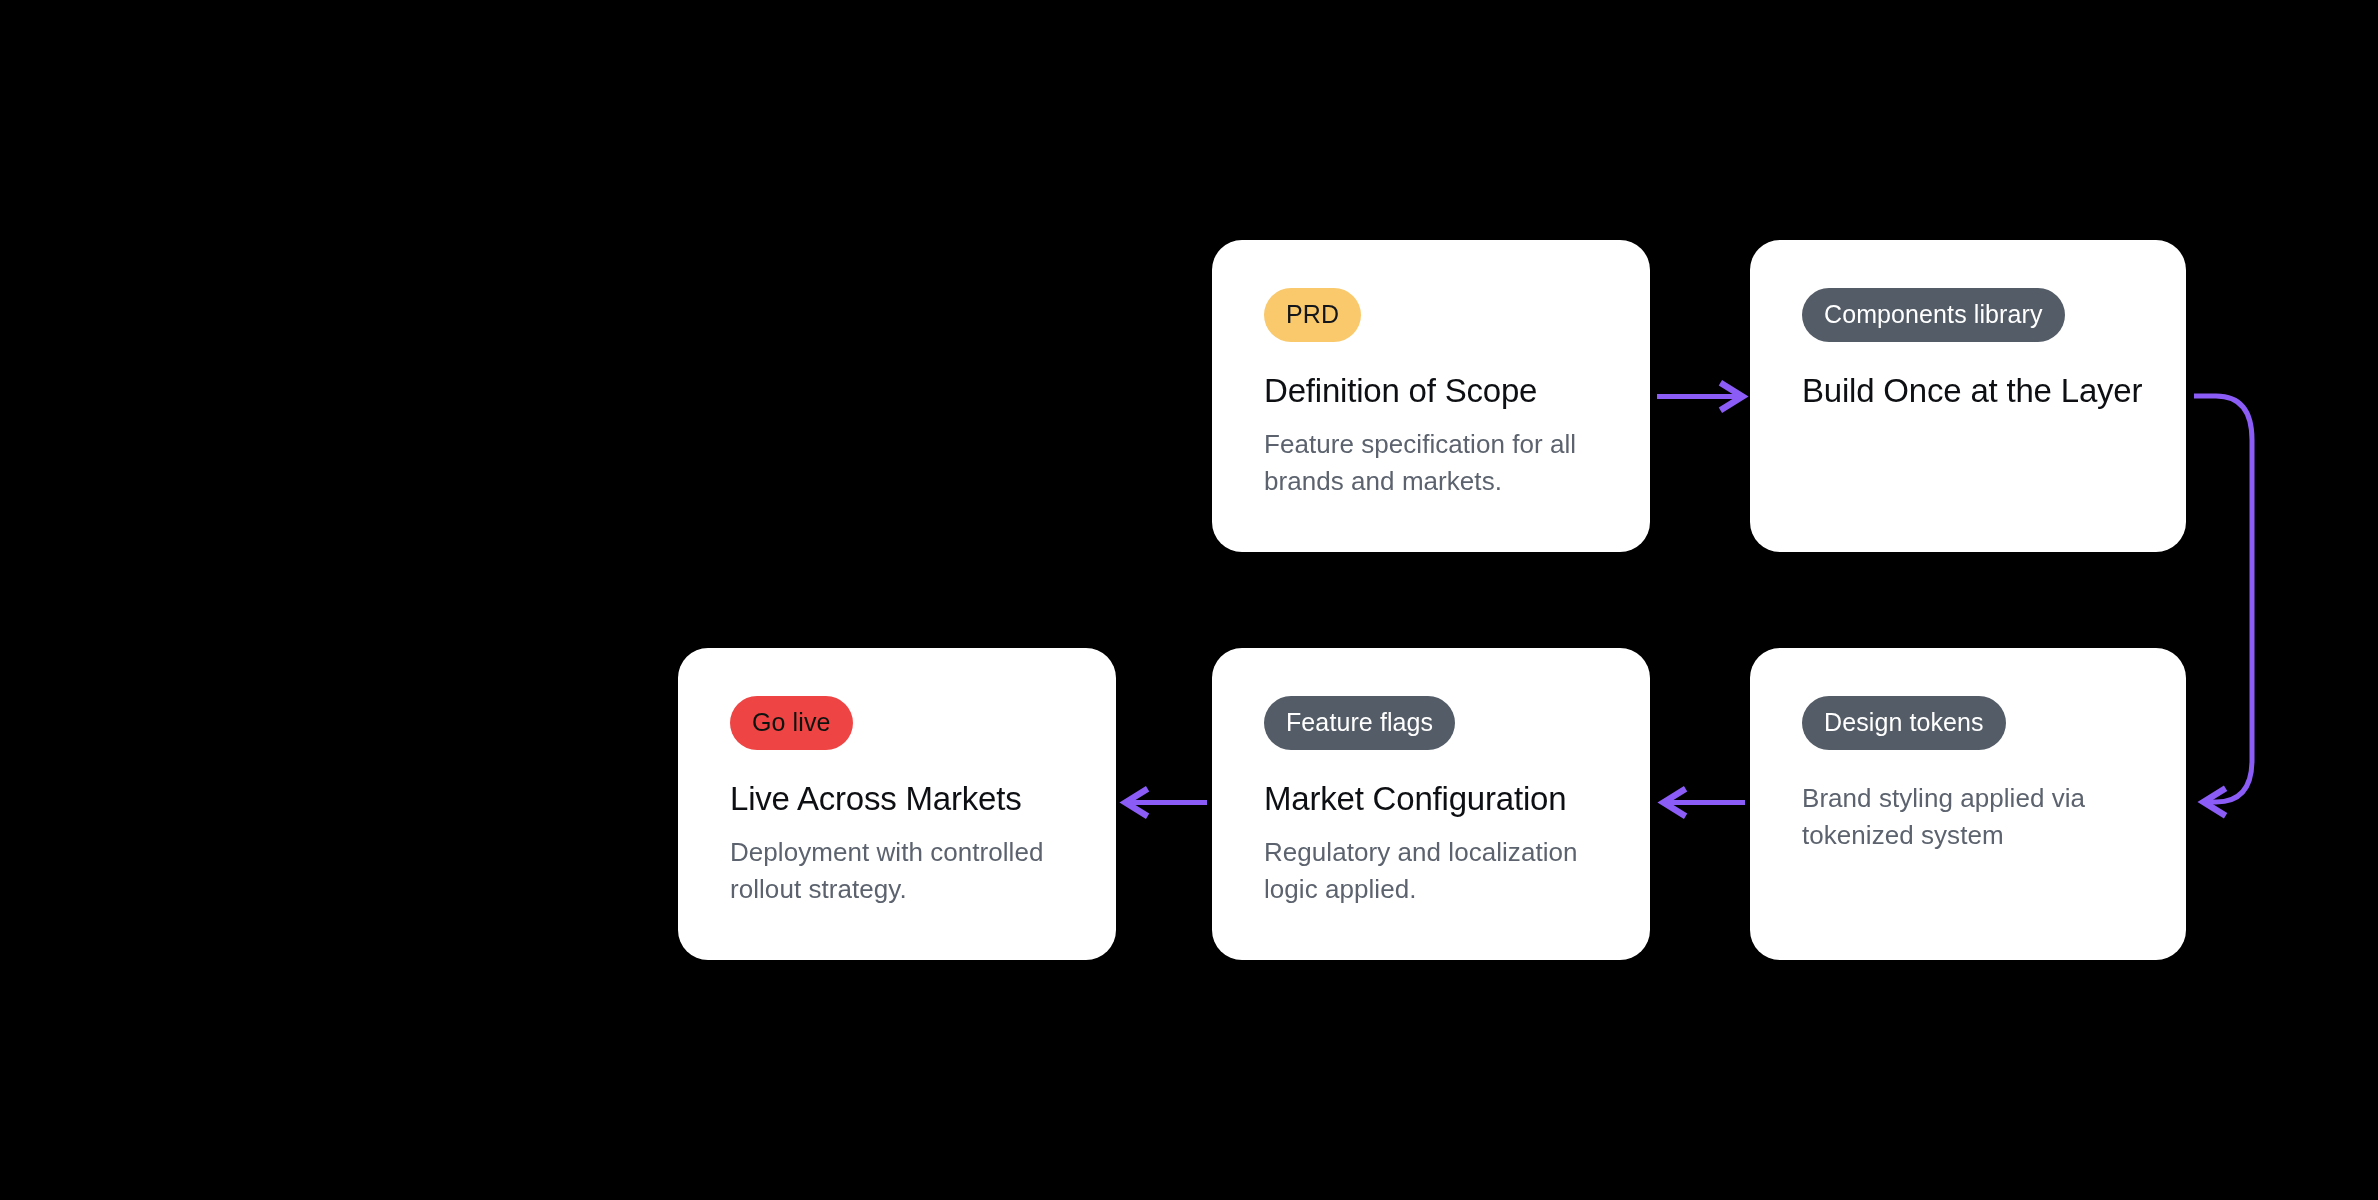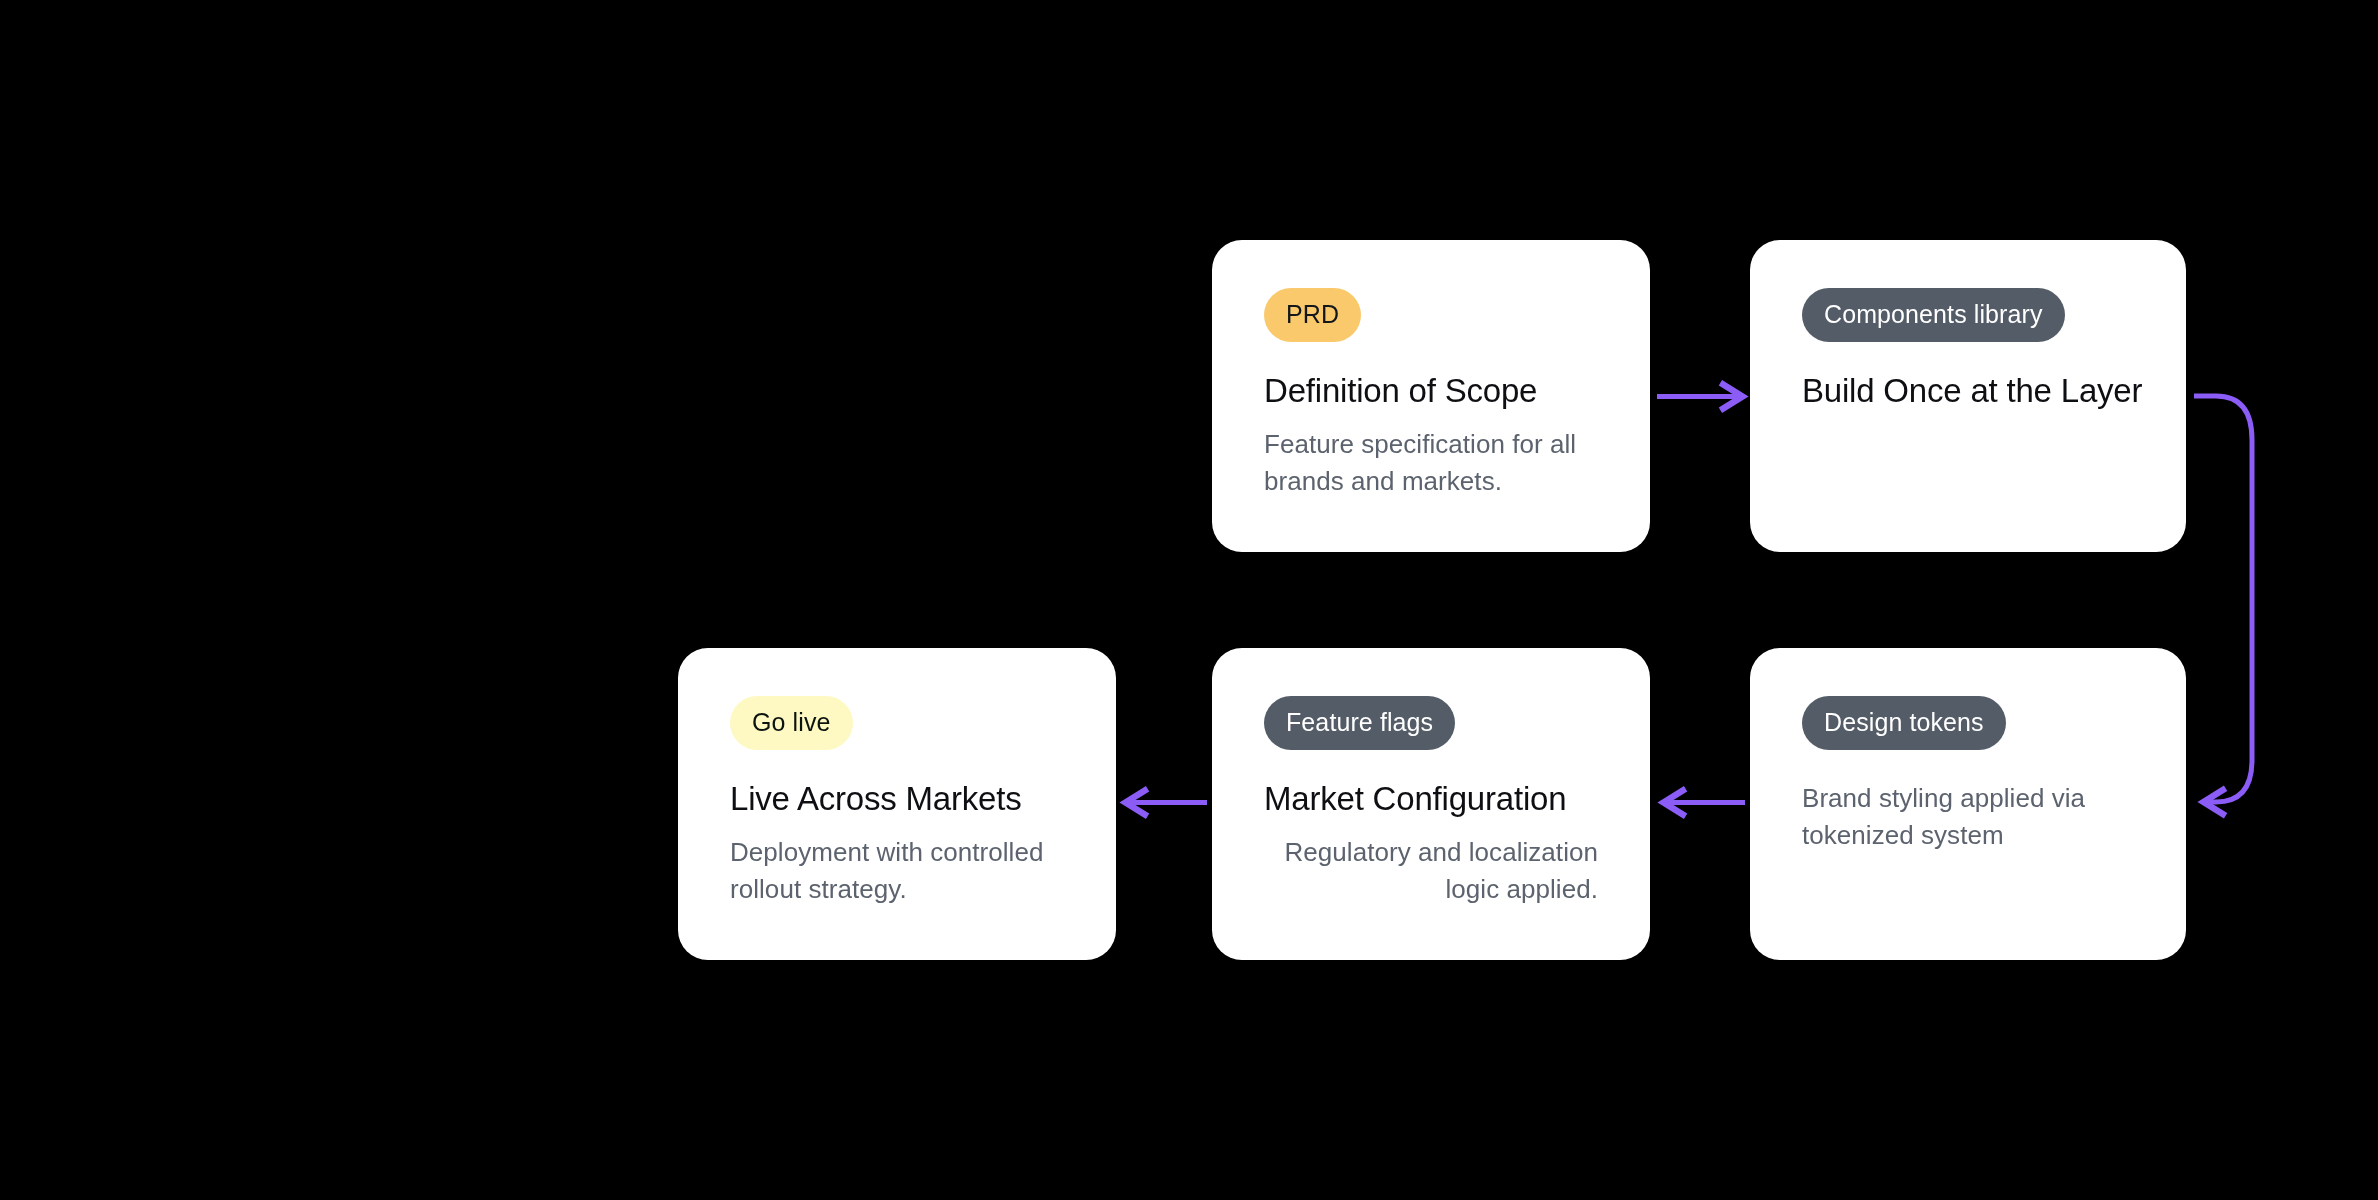--- a/index.html
+++ b/index.html
@@ -58,21 +58,21 @@
   }
   .badge.amber {
     background: #F9C96C;
     color: #13161b;
   }
   .badge.slate {
     background: #545C67;
     color: #ffffff;
   }
   .badge.green {
-    background: #fef9c3;
+    background: #ef4444;
     color: #0c1410;
   }
 
   .card-title {
     font-size: 33px;
     line-height: 1.15;
     font-weight: 400;
     color: #0d0f12;
     margin: 0 0 16px 0;
     letter-spacing: -0.2px;
@@ -85,21 +85,21 @@
     color: #5c636e;
     margin: 0;
     letter-spacing: 0.05px;
     max-width: 340px;
   }
 
   
   #card-prd       { left: 1212px; top: 240px; width: 438px; height: 312px; }
   #card-core      { left: 1750px; top: 240px; width: 436px; height: 312px; }
   #card-tokens    { left: 1750px; top: 648px; width: 436px; height: 312px; }
-  #card-market    { left: 1212px; top: 648px; width: 438px; height: 312px; text-align: right; }
+  #card-market    { left: 1212px; top: 648px; width: 438px; height: 312px; }
   #card-live      { left: 678px;  top: 648px; width: 438px; height: 312px; }
 
   #card-live  .card-desc,
   #card-market .card-desc { max-width: 350px; }
 </style>
 </head>
 <body>
 
 <div id="canvas">
 

